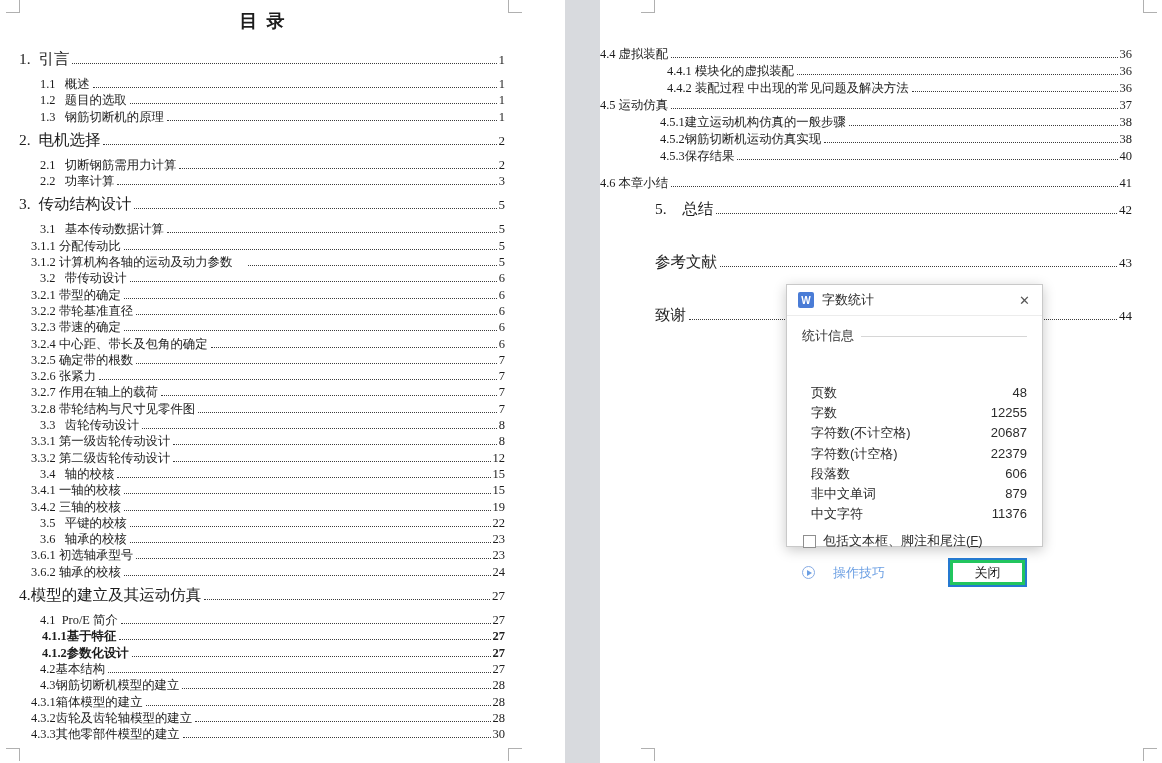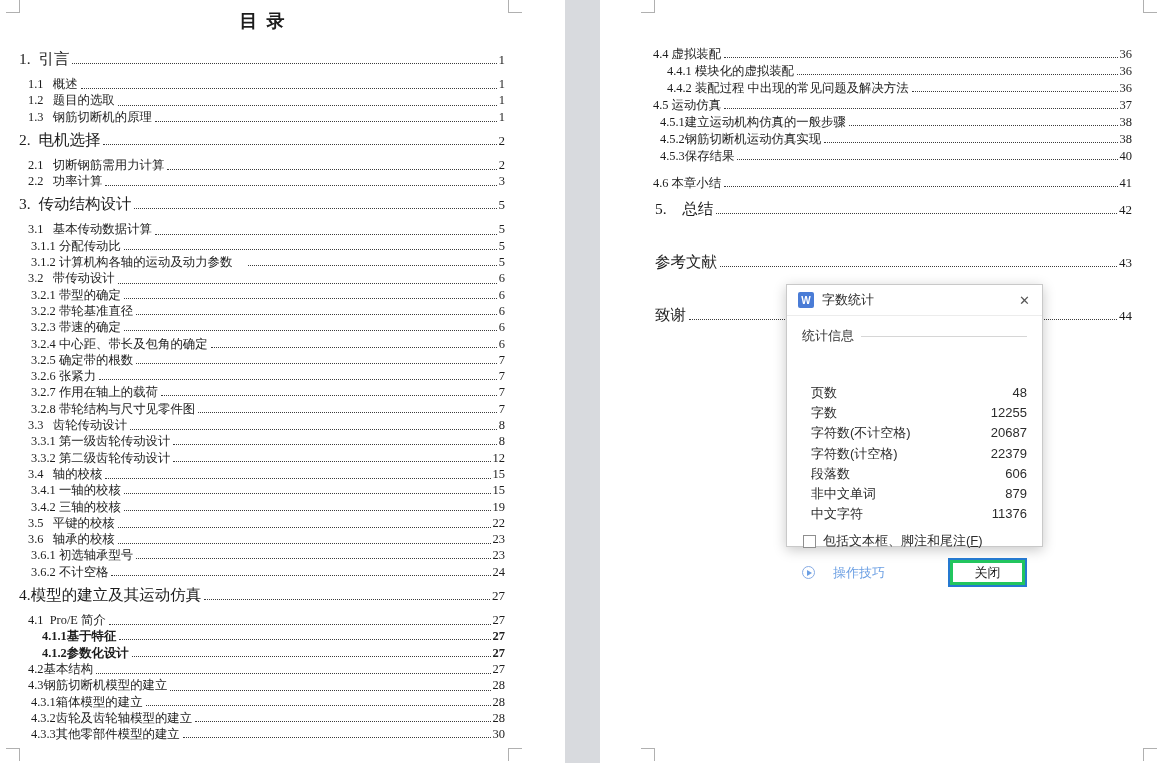--- a/index.html
+++ b/index.html
@@ -28,25 +28,25 @@
 
   .page-l .row { padding-right:60px; }
   .page-r .row { padding-right:30px; }
 
   .l1 { font-size:15.5px; line-height:20px; margin:5px 0 6px; }
   .l1 .pg { font-size:13px; }
   .l2, .l3, .l3b { font-size:12.4px; line-height:16.3px; }
   .page-r .l2, .page-r .l3, .page-r .l3b { line-height:17px; }
 
   .page-l .l1  { padding-left:19px; }
-  .page-l .l2  { padding-left:28px;align-items:flex-end; }
+  .page-l .l2  { padding-left:40px; }
   .page-l .l3  { padding-left:31px; }
   .page-l .l3b { padding-left:42px;font-weight:bold; }
   .page-r .l1  { padding-left:55px; }
-  .page-r .l2  { padding-left:53px; }
+  .page-r .l2  { }
   .page-r .l3  { padding-left:60px; }
   .page-r .l3b { padding-left:67px; }
   .page-r .toc { padding-top:46px; }
   .sp  { margin-top:10px; margin-bottom:2px; }
   .sp2 { margin-top:26px; }
 
   
   .dialog { position:absolute; left:786px; top:284px; width:257px; height:263px; background:#fff;
             border:1px solid #c9c9c9; box-shadow:0 3px 12px rgba(0,0,0,.22);
             font-family:"Liberation Sans","DejaVu Sans",sans-serif; color:#2b2b2b; }
@@ -225,21 +225,21 @@
         <span class="lab">3.6   轴承的校核</span>
         <span class="leader"></span>
         <span class="pg">23</span>
       </div>
       <div class="row l3">
         <span class="lab">3.6.1 初选轴承型号</span>
         <span class="leader"></span>
         <span class="pg">23</span>
       </div>
       <div class="row l3">
-        <span class="lab">3.6.2 不计空格</span>
+        <span class="lab">3.6.2 轴承的校核</span>
         <span class="leader"></span>
         <span class="pg">24</span>
       </div>
       <div class="row l1">
         <span class="lab">4.模型的建立及其运动仿真</span>
         <span class="leader"></span>
         <span class="pg">27</span>
       </div>
       <div class="row l2">
         <span class="lab">4.1  Pro/E 简介</span>

